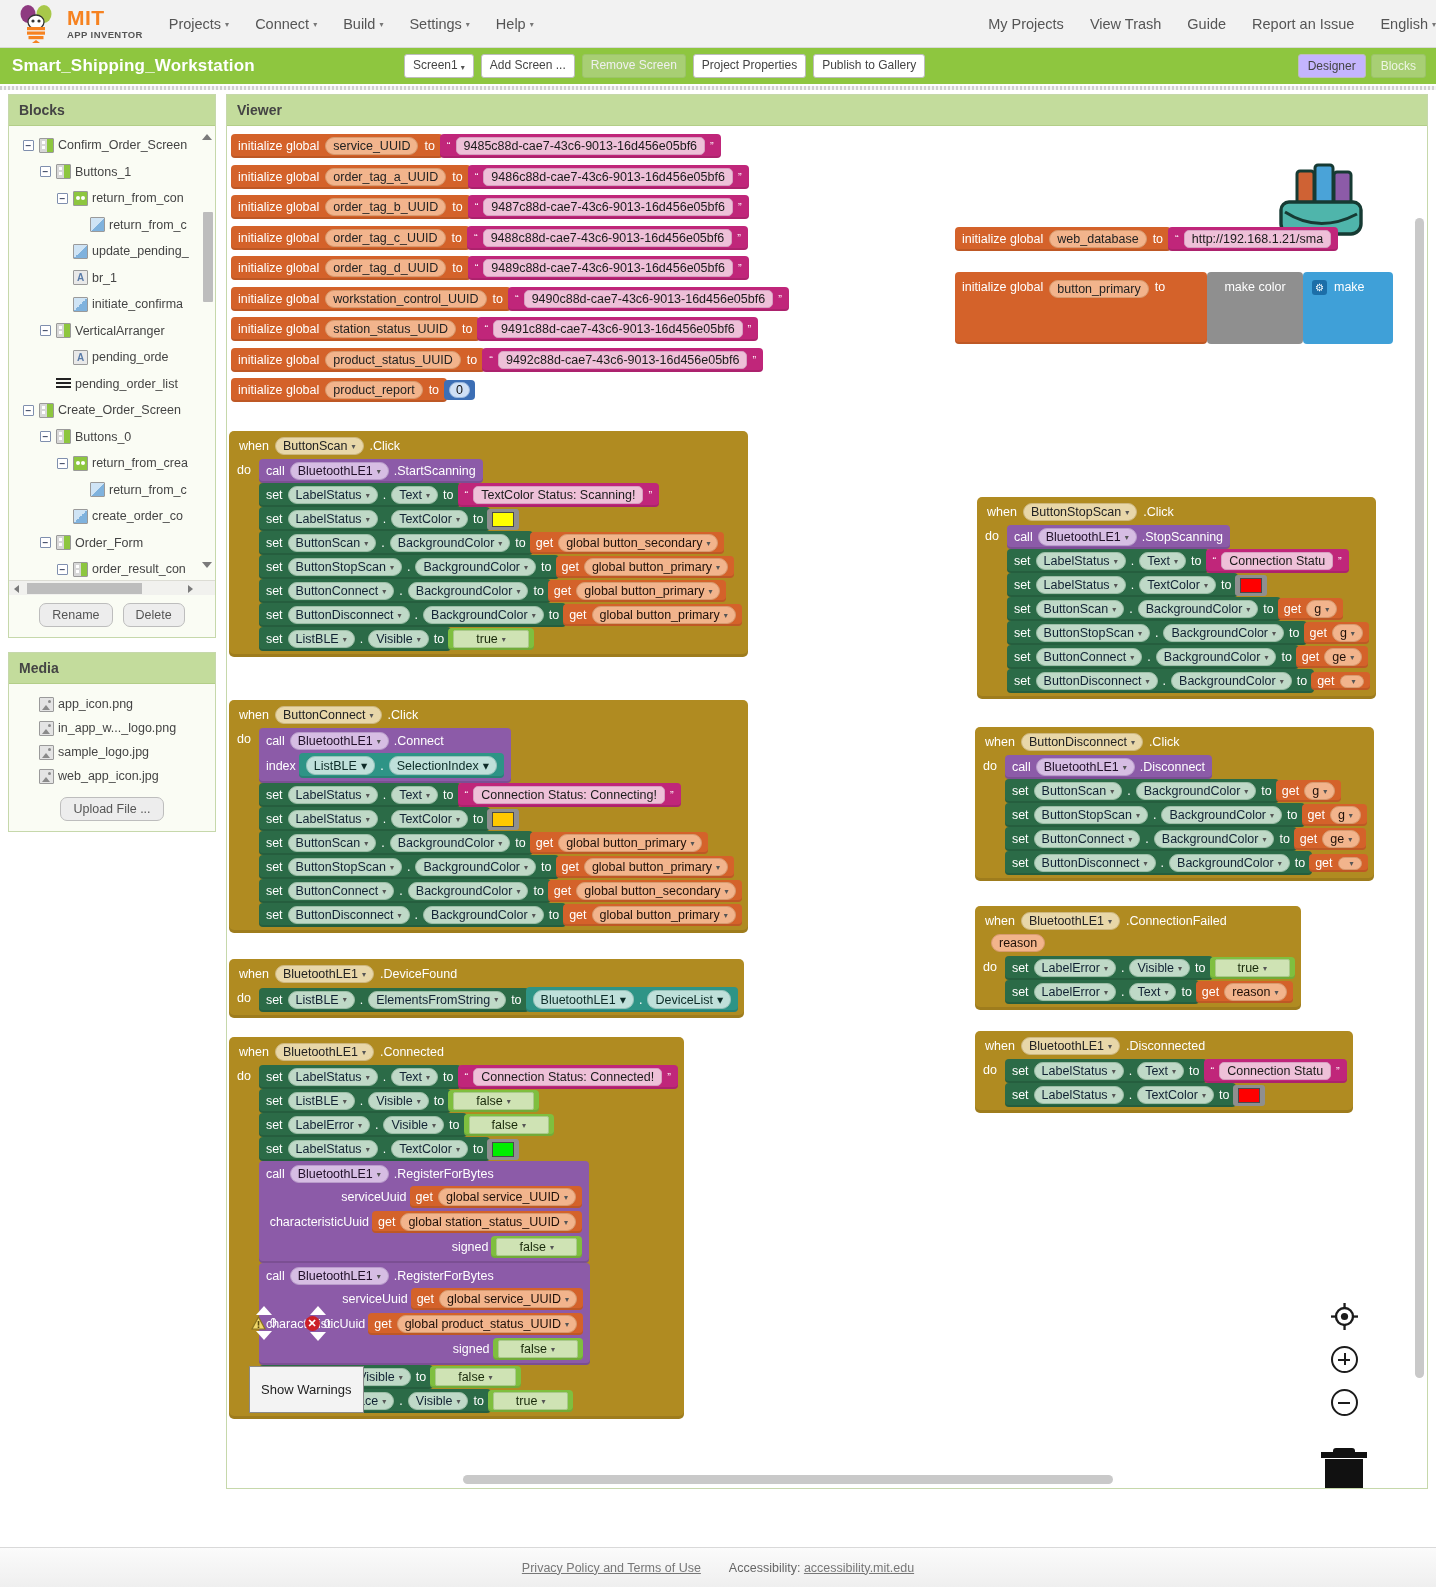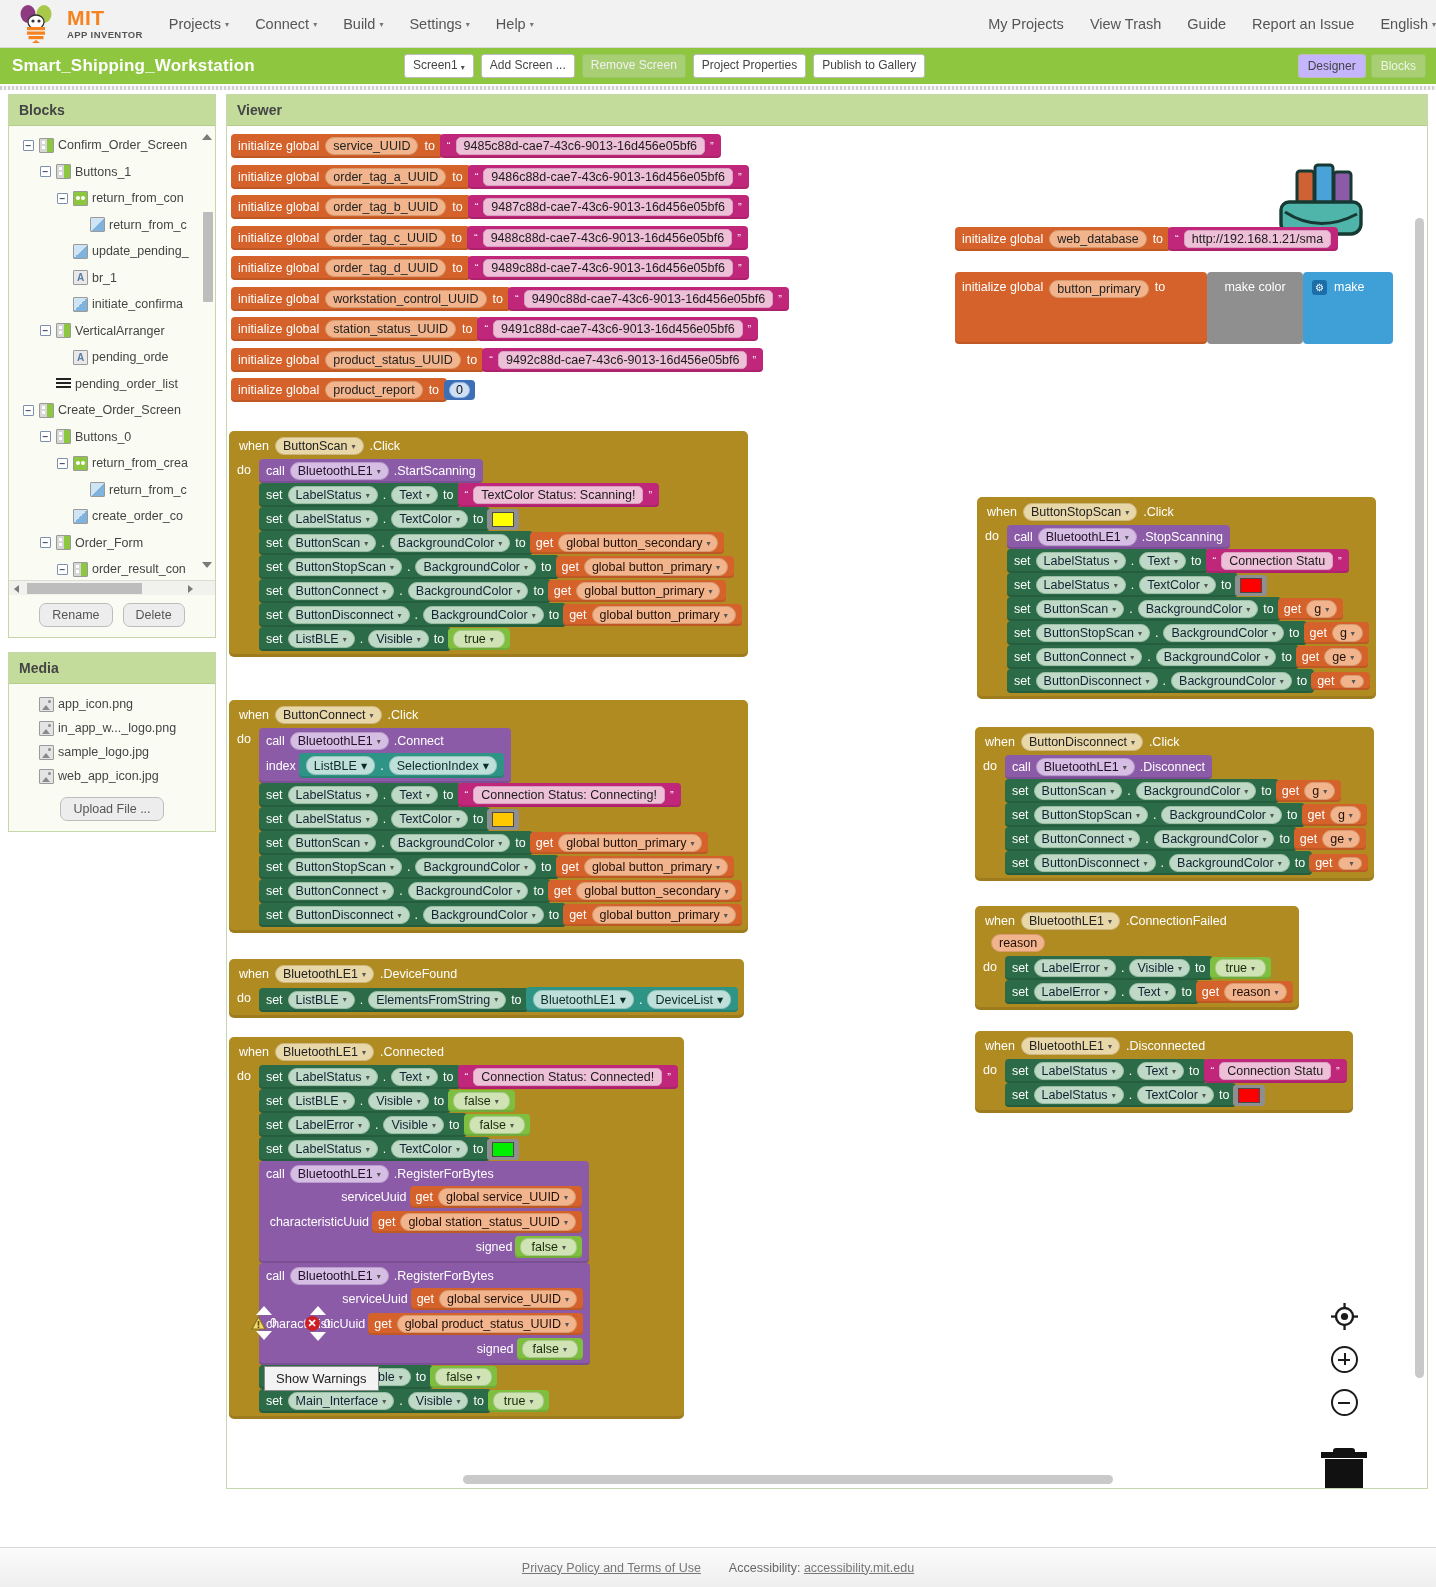--- a/index.html
+++ b/index.html
@@ -157,21 +157,21 @@
   .fld-p { background:#d6bde3; color:#201028; border-radius:9px; padding:1px 7px; border:1px solid #b99ccb; display:inline-flex; align-items:center; gap:4px;}
   .b-call-multi { background:#8c5ba8; color:#fff; border-radius:4px; padding:4px 7px 5px 7px; display:inline-block; box-shadow:inset 0 -2px 0 rgba(0,0,0,.12);}
   .argrow { display:flex; align-items:center; justify-content:flex-end; gap:6px; margin-top:3px; color:#fff;}
 
   
   .b-get { background:#d4622a; color:#fff; border-radius:4px; padding:2px 6px; display:inline-flex; align-items:center; gap:5px; margin-left:-3px; box-shadow:inset 0 -2px 0 rgba(0,0,0,.10);}
   .fld-o { background:#f2b48c; color:#201008; border-radius:9px; padding:1px 7px; border:1px solid #d79a6f; display:inline-flex; align-items:center; gap:4px;}
 
   
   .b-logic { background:#7fbf3f; border-radius:4px; padding:2px 5px; display:inline-flex; margin-left:-3px; box-shadow:inset 0 -2px 0 rgba(0,0,0,.10);}
-  .fld-lg { background:#cfe3b4; color:#18290a; border-radius:8px; padding:1px 10px; border:1px solid #a9c98a; display:inline-flex; align-items:center; gap:4px;}
+  .fld-lg { background:#cfe3b4; color:#18290a; border-radius:2px; padding:1px 22px; border:1px solid #a9c98a; display:inline-flex; align-items:center; gap:4px;}
 
   
   .b-comp { background:#2e9486; color:#fff; border-radius:4px; padding:3px 7px; display:inline-flex; align-items:center; gap:5px; margin-left:-3px; box-shadow:inset 0 -2px 0 rgba(0,0,0,.12);}
   .fld-t { background:#bfe0da; color:#0c2b27; border-radius:9px; padding:1px 7px; border:1px solid #96c3bb; display:inline-flex; align-items:center; gap:4px;}
 
   
   .b-color { background:#8f8f8f; border-radius:3px; padding:3px 5px; display:inline-flex; margin-left:-3px;}
   .swatch { width:22px; height:15px; border:1px solid #4a4a4a; display:block;}
 
   
@@ -182,21 +182,21 @@
   
   .warnbox { position:absolute; display:flex; gap:28px; align-items:flex-start; }
   .wcol { display:flex; flex-direction:column; align-items:center; gap:1px;}
   .tri-up{width:0;height:0;border-left:8px solid transparent;border-right:8px solid transparent;border-bottom:9px solid #fff;}
   .tri-dn{width:0;height:0;border-left:8px solid transparent;border-right:8px solid transparent;border-top:9px solid #fff;}
   .wline{display:flex;align-items:center;gap:4px;color:#fff;font-size:12px;}
   .w-ico{width:15px;height:14px;}
   .e-ico{width:15px;height:15px;border-radius:50%;background:#cc2027;color:#fff;font-size:11px;line-height:15px;text-align:center;font-weight:bold;}
   .showwarn {
     position:absolute; background:#f3f3f3; border:1px solid #8a8a8a;
-    padding:4px 11px; font-size:13px; color:#222;margin-left:15px;
+    padding:15px 11px; font-size:13px; color:#222;
   }
 
   
   .ctl { position:absolute; }
   .circ { width:27px; height:27px; border:2.5px solid #1b1b1b; border-radius:50%; position:relative;}
   .circ .plus-h,.circ .plus-v{position:absolute;background:#1b1b1b;}
   .circ .plus-h{left:5px;top:10.5px;width:12px;height:2.5px;}
   .circ .plus-v{top:5px;left:10.5px;height:12px;width:2.5px;}
   .center-ico{width:27px;height:27px;position:relative;}
   .trash { width:52px; height:56px; position:relative; }

